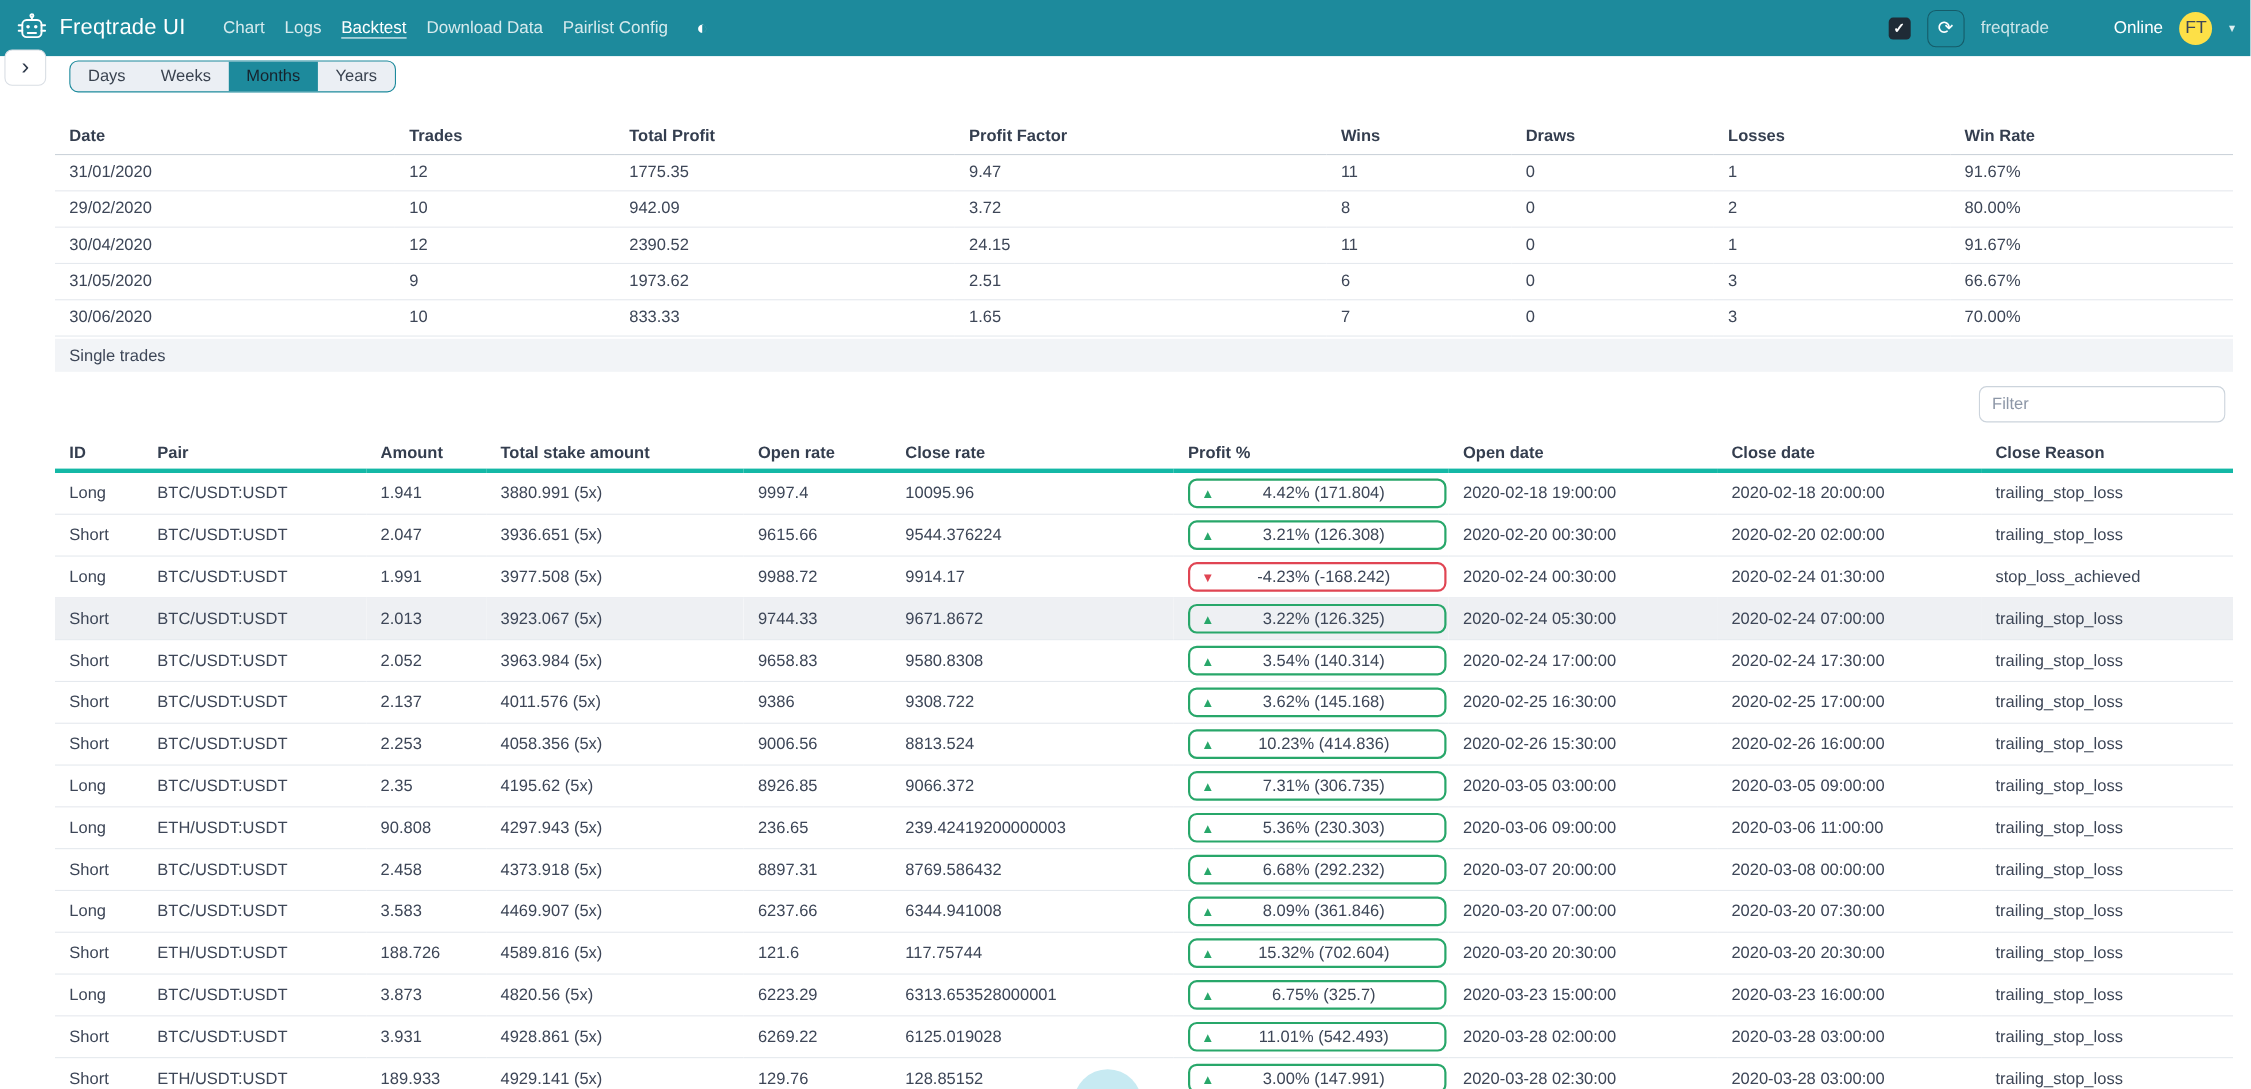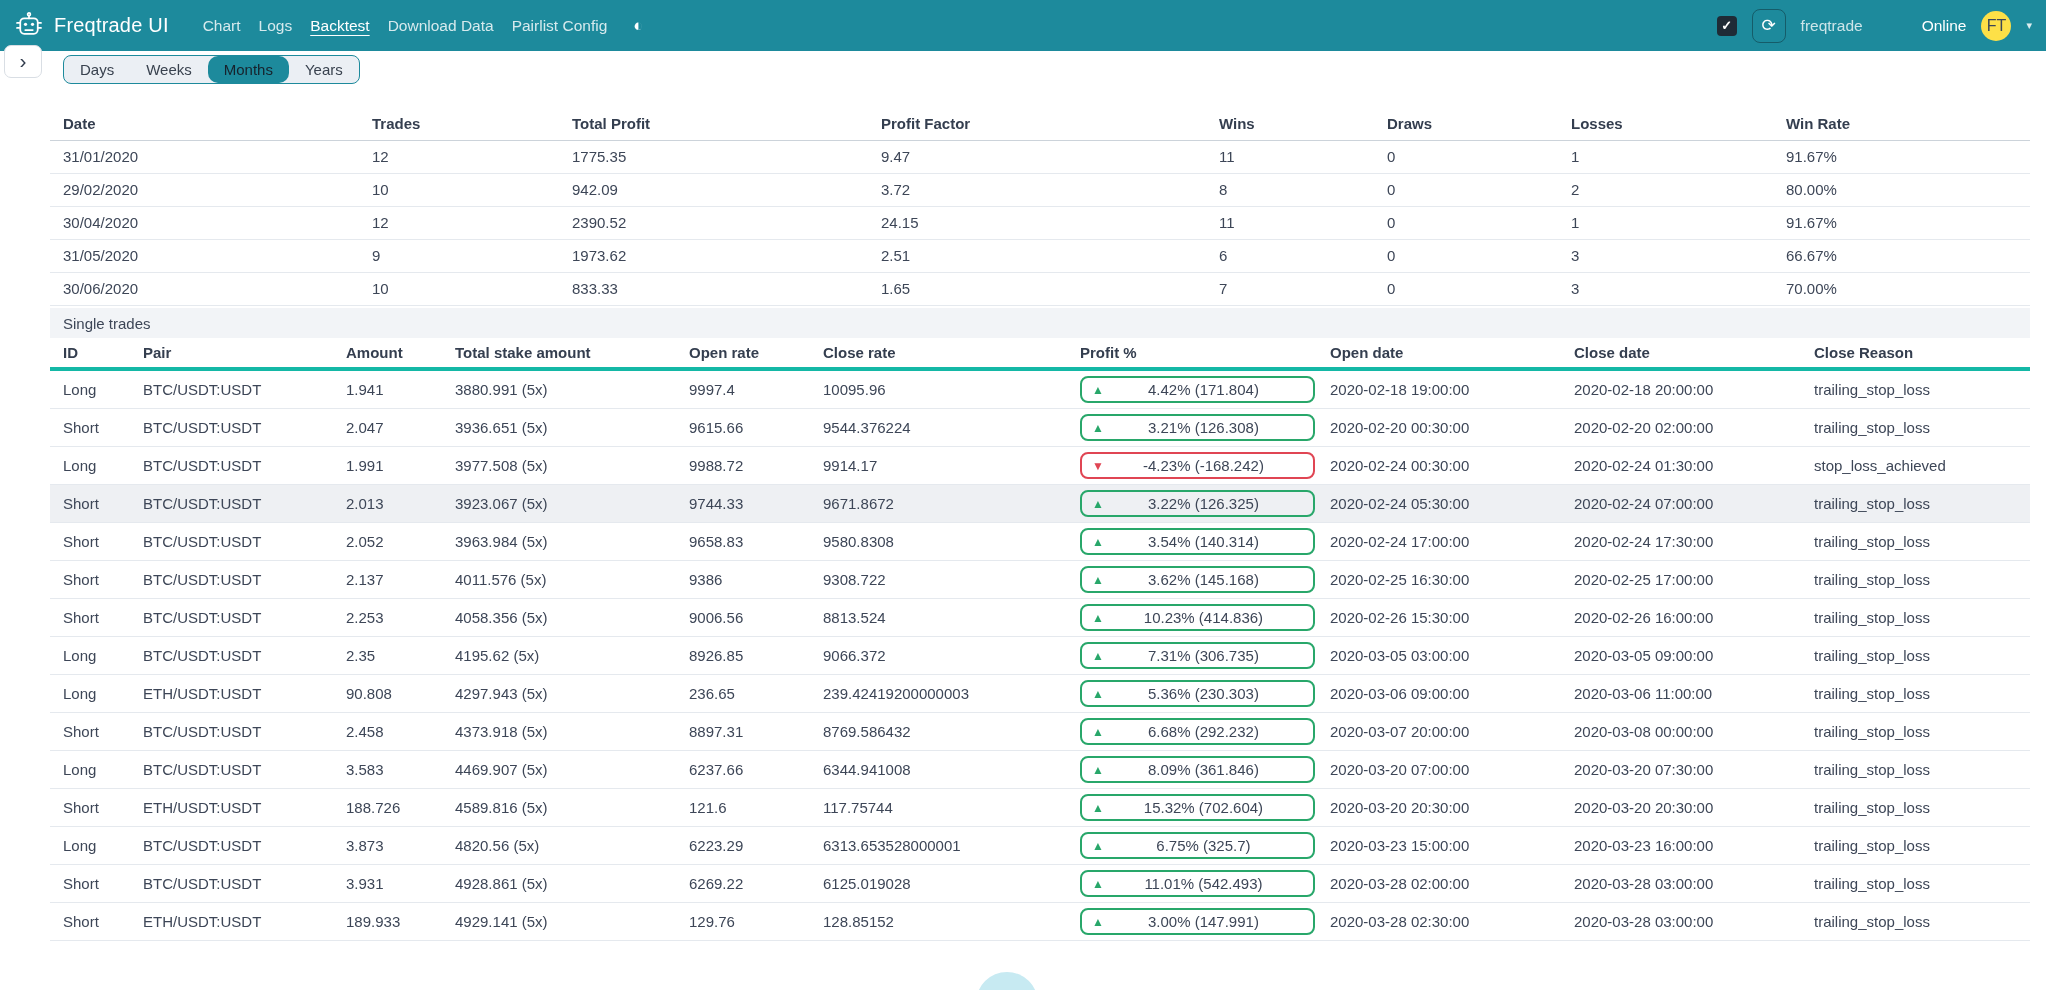--- a/index.html
+++ b/index.html
@@ -54,21 +54,21 @@
 
   
   .tabs {
     display:inline-flex; border:1px solid #1d8a9c; border-radius:8px;
     overflow:hidden; background:#ebeff4; margin-left:13px;
   }
   .tab {
     border:none; background:transparent; padding:5px 16px; height:27px;
     font-family:inherit; font-size:15px; color:#39424f; cursor:pointer; line-height:16px;
   }
-  .tab.active { background:#1d8a9c; color:#17222c;border-radius:10px; }
+  .tab.active { background:#1d8a9c; color:#17222c; }
 
   
   table { border-collapse:collapse; table-layout:fixed; width:1980px; }
   th { text-align:left; font-weight:bold; color:#343e4f; cursor:pointer; }
   td, th { padding:8px 13px; line-height:16px; overflow:hidden; white-space:nowrap; }
 
   .summary-table { margin-top:24px; }
   .summary-table th { border-bottom:1px solid #ccd3da; }
   .summary-table td { border-bottom:1px solid #e5e9ee; }
 
@@ -226,20 +226,23 @@
           <td>7</td>
           <td>0</td>
           <td>3</td>
           <td>70.00%</td>
         </tr>
       </tbody>
   </table>
 
   <div class="section-bar">Single trades</div>
 
+  <div class="filter-row">
+    <input class="filter-input" type="text" placeholder="Filter" style="">
+  </div>
 
   <table class="trades-table">
     <colgroup>
       <col style="width:80px">
         <col style="width:203px">
         <col style="width:109px">
         <col style="width:234px">
         <col style="width:134px">
       <col style="width:257px">
         <col style="width:250px">

